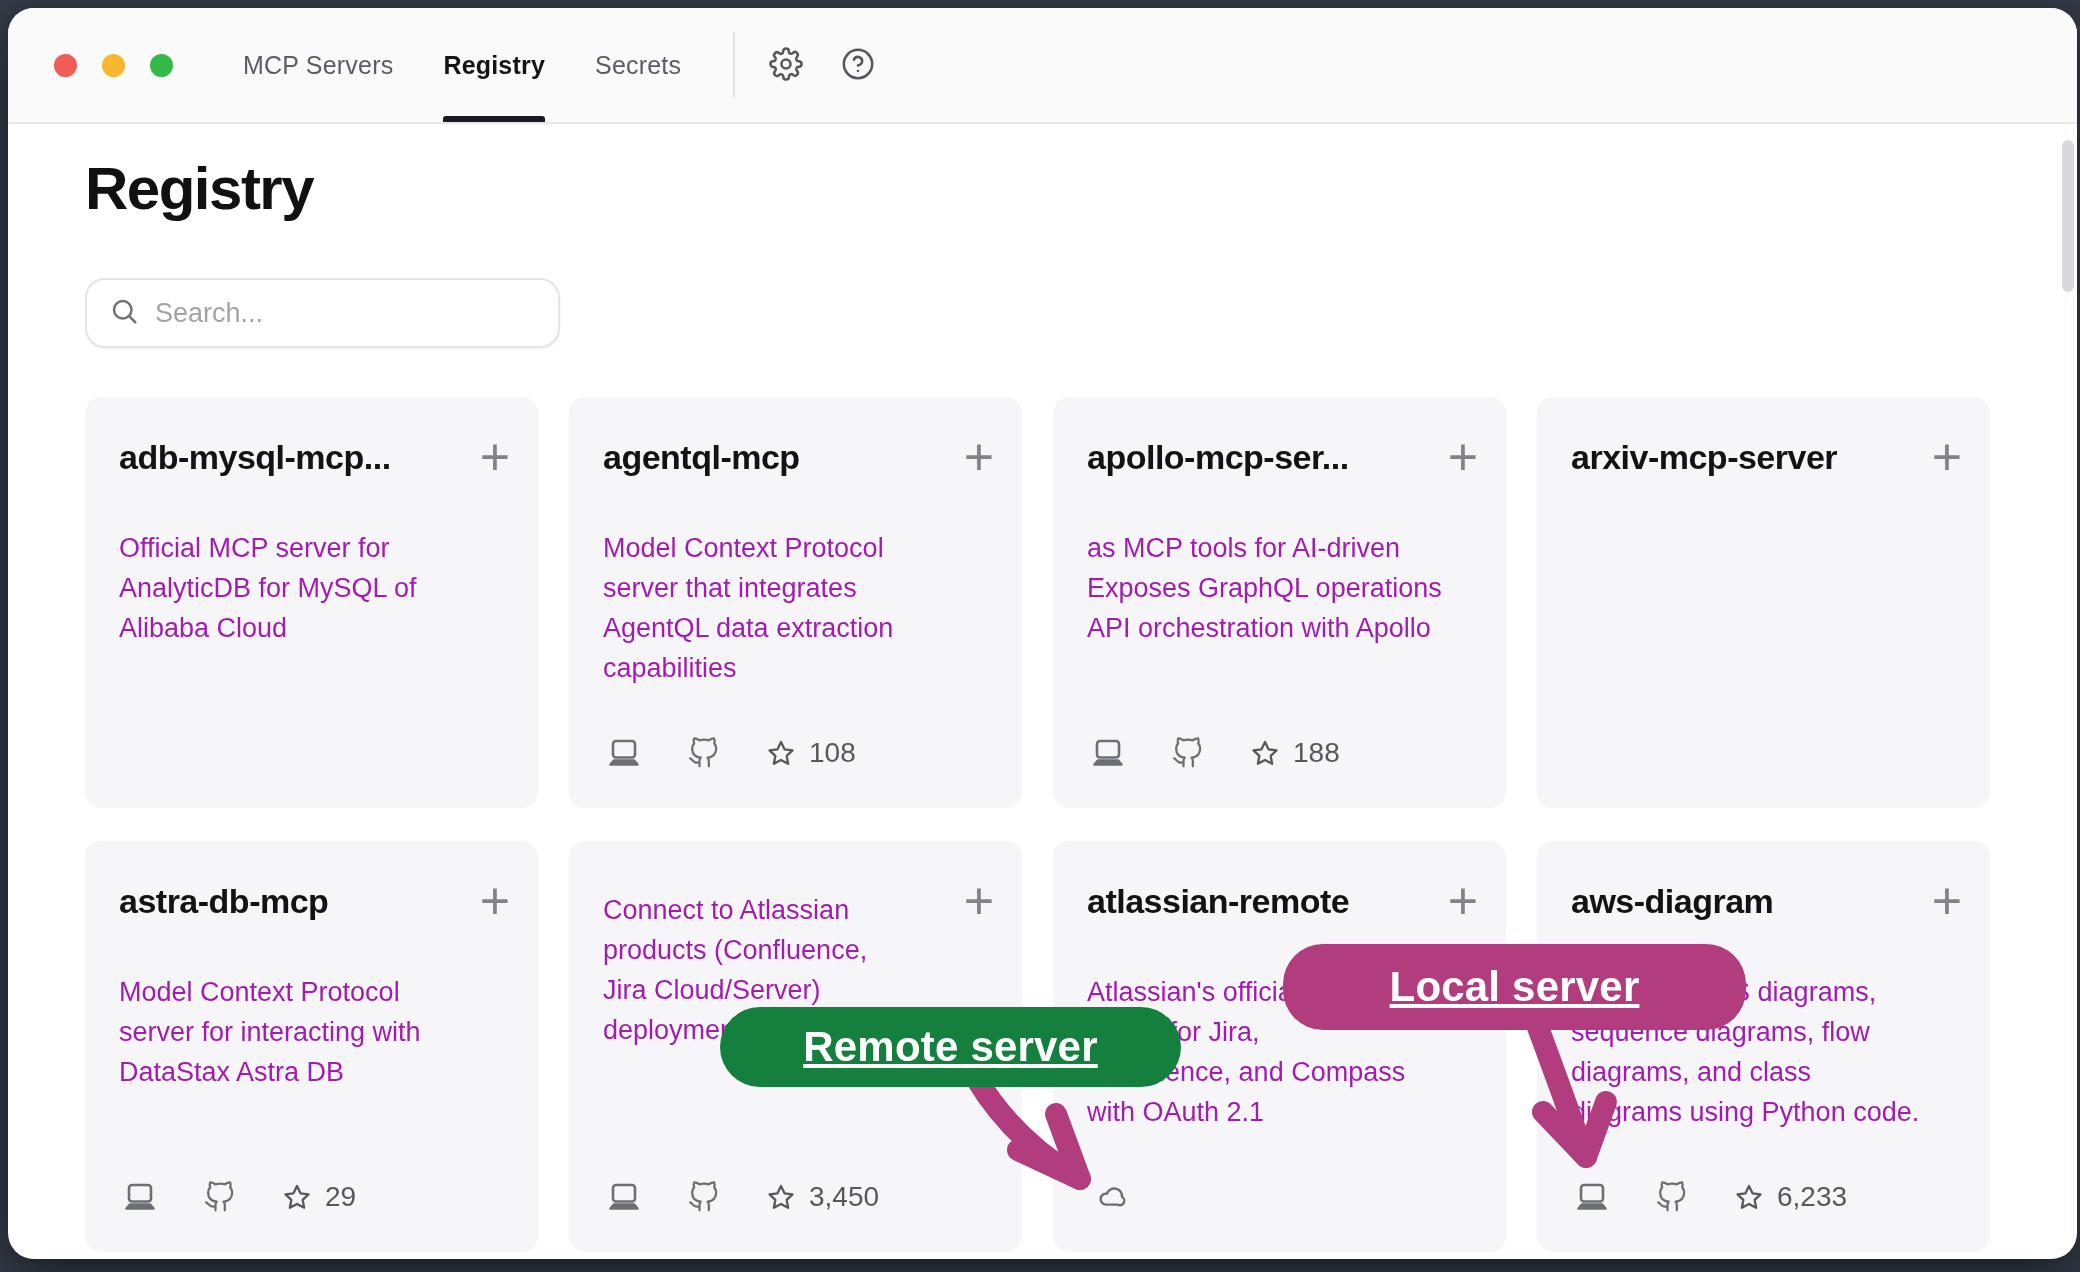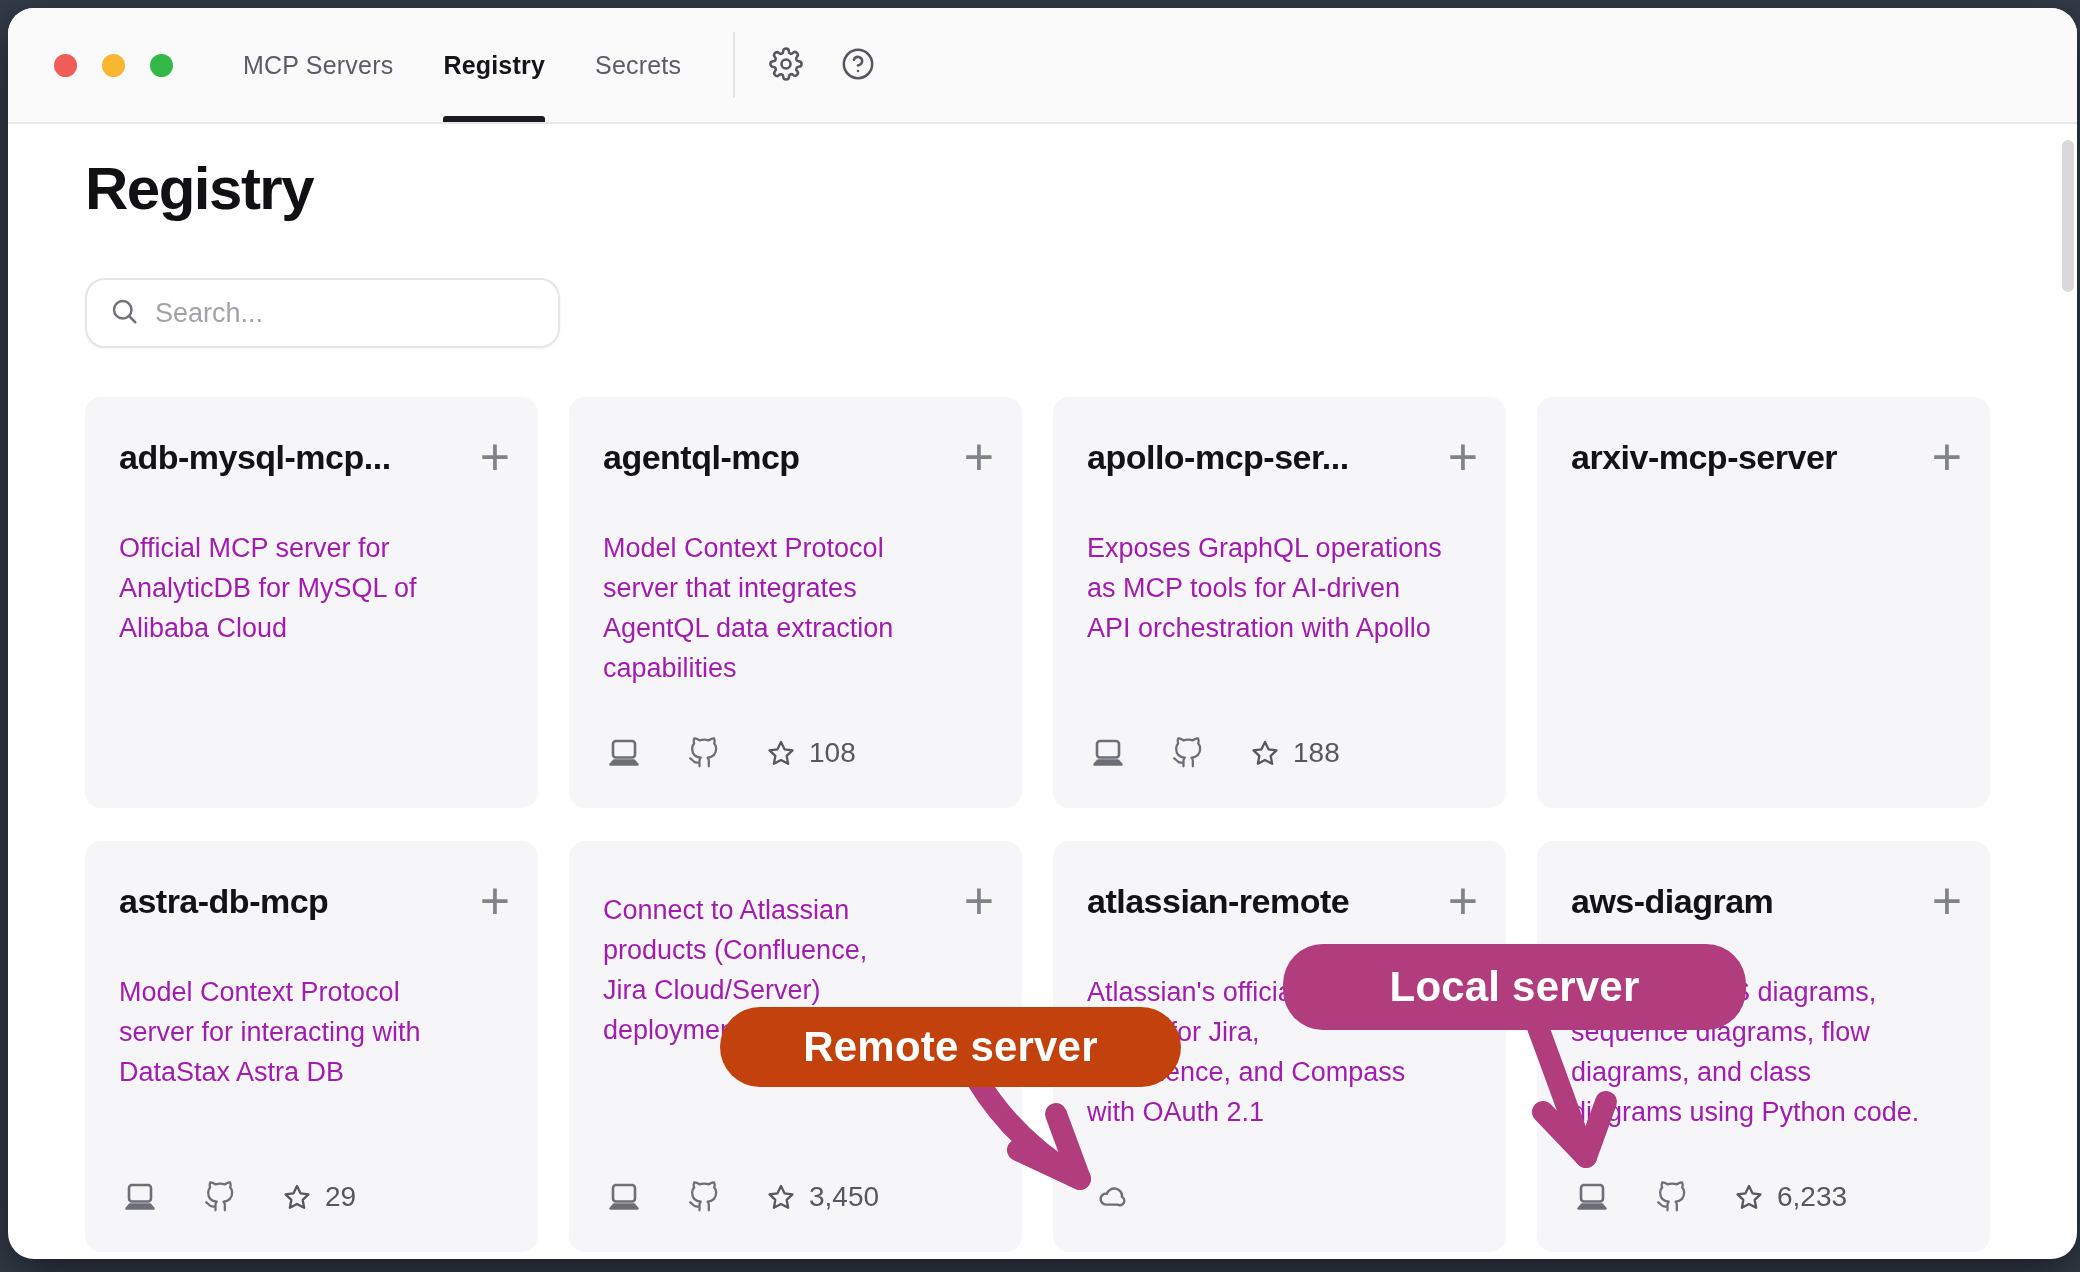--- a/index.html
+++ b/index.html
@@ -80,20 +80,21 @@
   
   .scroll-thumb {
     position:absolute; right:3px; top:132px; width:12px; height:152px;
     background:#d9d9dd; border-radius:6px;
   }
   
   .pill {
     position:absolute; z-index:50; color:#fff; font-size:42px; font-weight:700;
     display:flex; align-items:center; justify-content:center; border-radius:40px;
     letter-spacing:.2px;
+    text-decoration:underline;
   }
   #pill-remote { left:720px; top:1007px; width:461px; height:80px; }
   #pill-local  { left:1283px; top:944px; width:463px; height:86px; }
   #arrows { position:absolute; left:0; top:0; width:2080px; height:1272px;
     z-index:49; pointer-events:none; }
 </style>
 </head>
 <body>
 
 <div class="window">
@@ -174,22 +175,22 @@
                 </svg>
               </span>
               <span>108</span>
             </span>
           </div>
         </div>
         <div class="card">
           <div class="card-title">apollo-mcp-ser...</div>
           <button class="add-btn">+</button>
           <div class="card-desc">
+            <div>as MCP tools for AI-driven</div>
             <div>Exposes GraphQL operations</div>
-            <div>as MCP tools for AI-driven</div>
             <div>API orchestration with Apollo</div>
           </div>
           <div class="card-meta">
             <span>
               <svg width="34" height="31" viewBox="0 0 34 31" fill="none" stroke="currentColor" stroke-linecap="round" stroke-linejoin="round" stroke-width="2.6">
                 <rect x="6" y="3" width="22" height="16.5" rx="3"></rect>
                 <path d="M3.5 26.5 h27 l-3.4 -4 h-20.2 z" fill="currentColor"></path>
               </svg>
             </span>
             <span>
@@ -331,14 +332,14 @@
     <path d="M 1018 1150 L 1080 1179"></path>
     <path d="M 1056 1114 L 1080 1179"></path>
   </g>
   <g id="arrow-local" fill="none" stroke-linecap="round" stroke-linejoin="round" stroke-width="22" stroke="#b13c7e">
     <path d="M 1536 1022 Q 1562 1092 1584 1154"></path>
     <path d="M 1543 1112 L 1586 1157"></path>
     <path d="M 1606 1102 L 1586 1157"></path>
   </g>
 </svg>
 
-<div class="pill" id="pill-remote" style="background: #c2410c;">Remote server</div>
+<div class="pill" id="pill-remote" style="background: #15803d;">Remote server</div>
 <div class="pill" id="pill-local" style="background: rgb(177, 60, 126);">Local server</div>
 
 </body></html>

